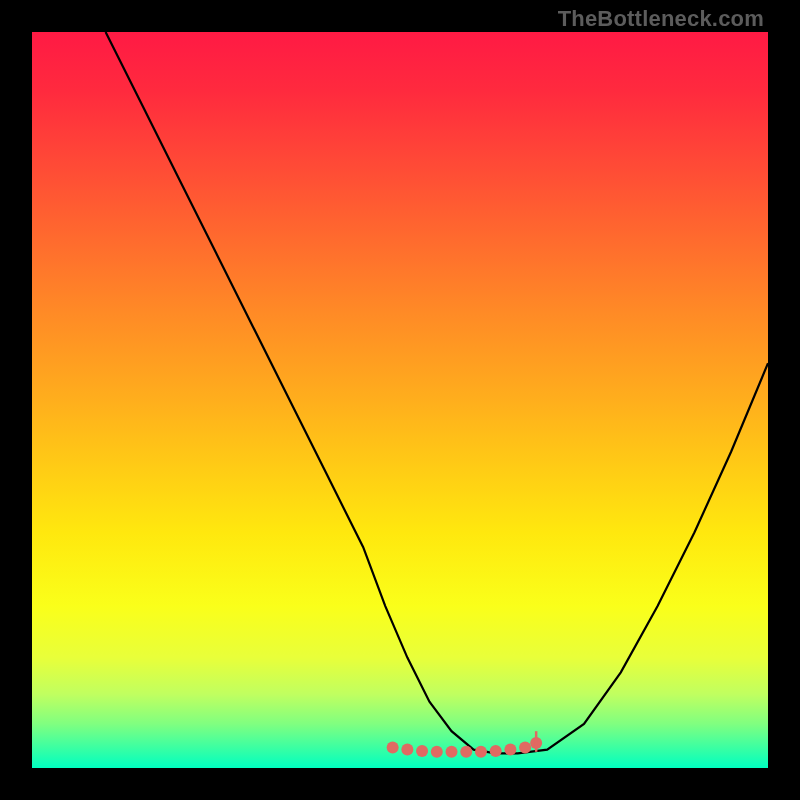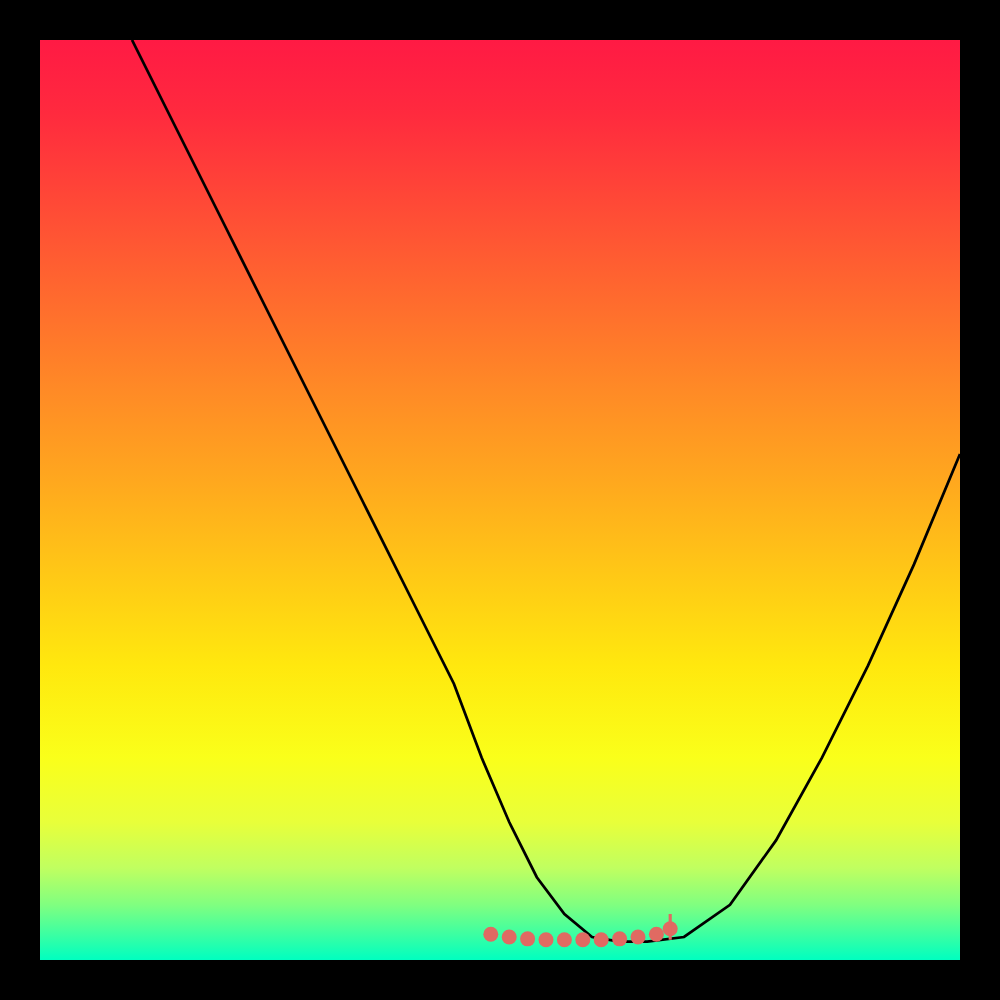--- a/index.html
+++ b/index.html
@@ -48,20 +48,21 @@
     left: 0;
     top: 0;
     width: 736px;
     height: 736px;
   }
 </style>
 </head>
 <body>
 
 <div class="container">
+  <div class="watermark">TheBottleneck.com</div>
 
   <div class="plot-area">
     <svg class="curve" viewBox="0 0 736 736" preserveAspectRatio="none">
       <path id="main-curve" fill="none" stroke="#000000" stroke-width="2.2" d="M73.60 0.00 L110.40 73.60 L147.20 147.20 L184.00 220.80 L220.80 294.40 L257.60 368.00 L294.40 441.60 L331.20 515.20 L353.28 574.08 L375.36 625.60 L397.44 669.76 L419.52 699.20 L441.60 717.60 L463.68 721.28 L485.76 721.28 L515.20 717.60 L552.00 691.84 L588.80 640.32 L625.60 574.08 L662.40 500.48 L699.20 419.52 L736.00 331.20"></path>
       <g id="dots-group">
           <circle cx="360.64" cy="715.39" r="6" fill="#e06a62"></circle>
           <circle cx="375.36" cy="717.60" r="6" fill="#e06a62"></circle>
           <circle cx="390.08" cy="719.07" r="6" fill="#e06a62"></circle>
           <circle cx="404.80" cy="719.81" r="6" fill="#e06a62"></circle>
           <circle cx="419.52" cy="719.81" r="6" fill="#e06a62"></circle>

